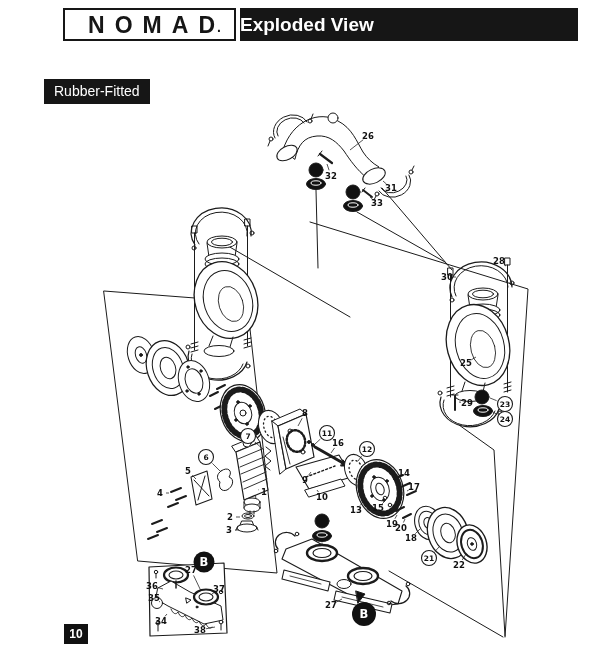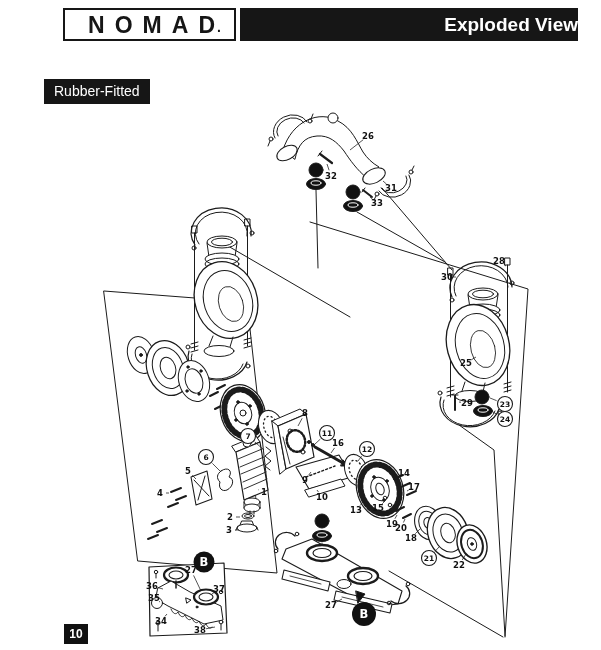--- a/index.html
+++ b/index.html
@@ -3,21 +3,21 @@
 <meta charset="utf-8">
 <style>
   html,body{margin:0;padding:0;background:#fff;}
   .page{position:relative;width:601px;height:650px;background:#fff;overflow:hidden;
         font-family:"Liberation Sans",sans-serif;color:#161616;}
   .logo-box{position:absolute;left:63px;top:8px;width:173px;height:33px;border:2px solid #161616;
             box-sizing:border-box;display:flex;align-items:flex-end;justify-content:center;background:#fff;}
   .logo-text{font-weight:bold;font-size:23px;letter-spacing:10px;text-indent:10px;white-space:nowrap;}
   .logo-dot{font-weight:bold;font-size:14px;margin-left:-8px;align-self:flex-end;padding-bottom:4px;}
   .title-bar{position:absolute;left:240px;top:8px;width:338px;height:33px;background:#161616;color:#fff;
-             display:flex;align-items:center;justify-content:flex-end;font-weight:bold;font-size:19px;}
+             display:flex;align-items:center;justify-content:flex-start;font-weight:bold;font-size:19px;}
   .section-label{position:absolute;left:44px;top:79px;background:#161616;color:#fff;
                  font-size:14px;line-height:1;padding:5px 10px 6px;}
   .page-num{position:absolute;left:64px;top:624px;width:24px;height:20px;background:#111;color:#fff;
             font-weight:bold;font-size:12px;display:flex;align-items:center;justify-content:center;}
   svg.diagram{position:absolute;left:0;top:0;width:601px;height:650px;}
   svg text{font-family:"DejaVu Sans",sans-serif;}
   .art{stroke:#1b1b1b;fill:none;stroke-width:1;stroke-linecap:round;stroke-linejoin:round;}
 </style>
 </head>
 <body>

